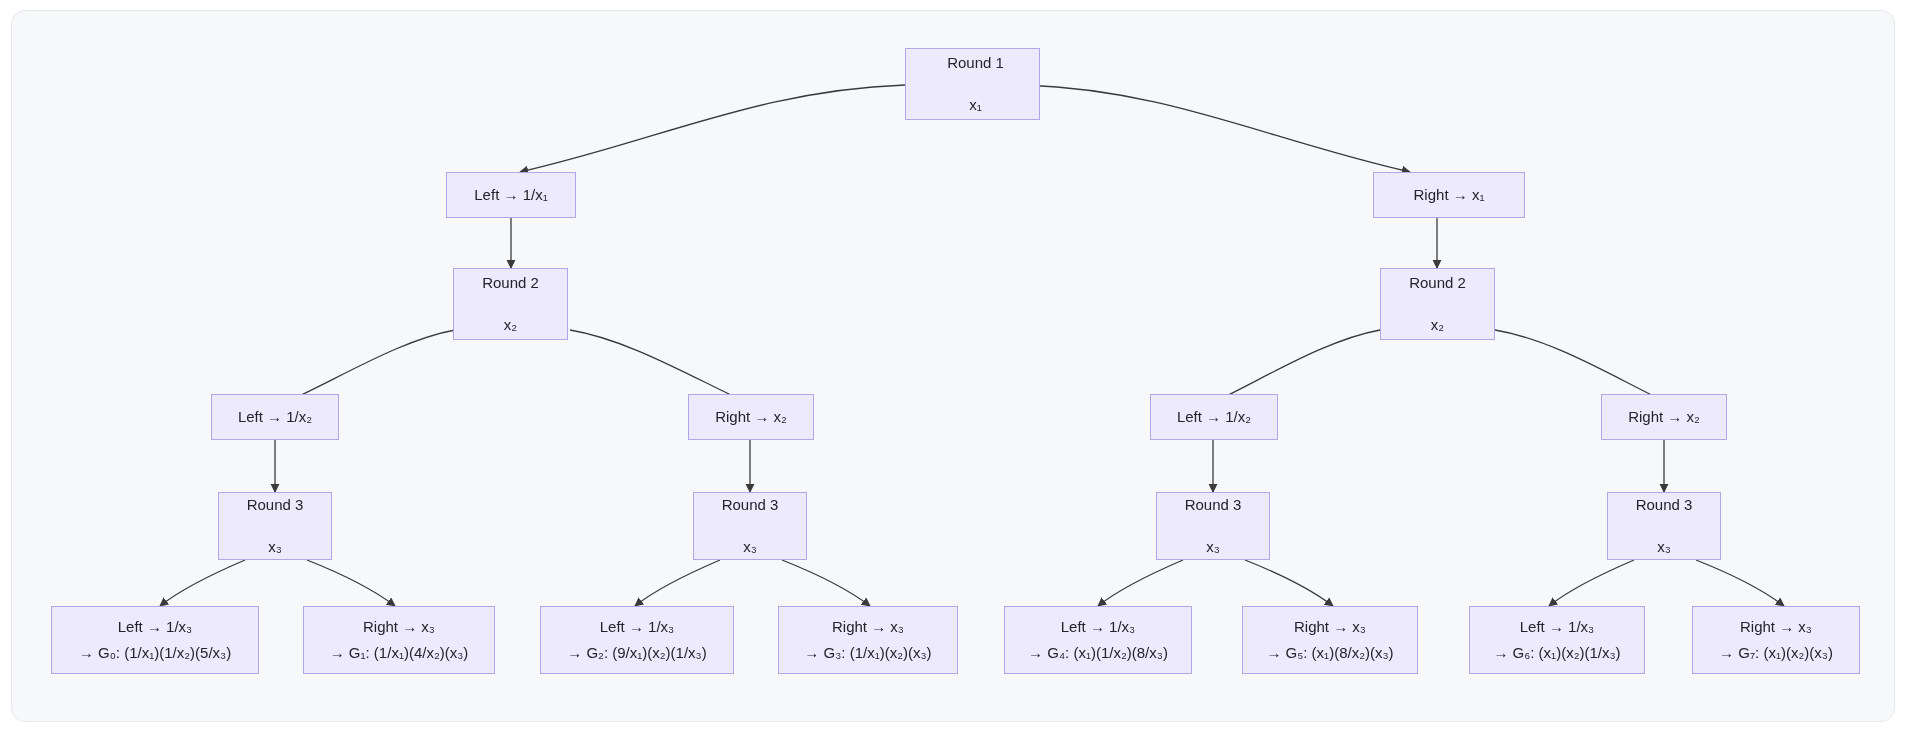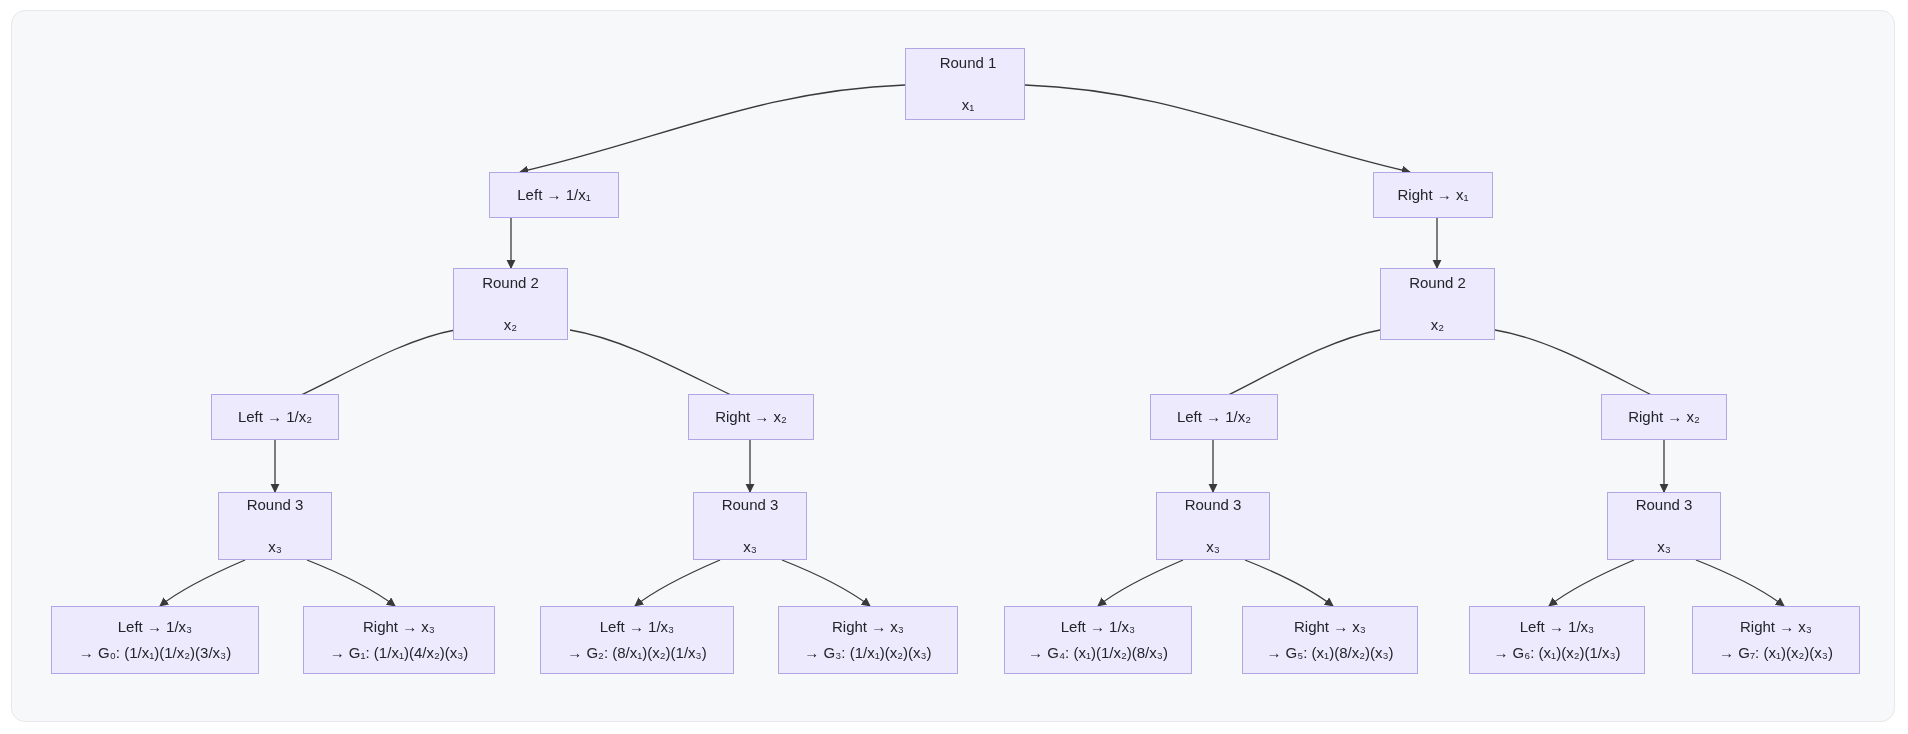--- a/index.html
+++ b/index.html
@@ -84,29 +84,29 @@
     <path d="M 307 560 C 345 575 374 590 395 606"></path>
     <path d="M 720 560 C 685 575 655 590 635 606"></path>
     <path d="M 782 560 C 820 575 849 590 870 606"></path>
     <path d="M 1183 560 C 1148 575 1118 590 1098 606"></path>
     <path d="M 1245 560 C 1283 575 1312 590 1333 606"></path>
     <path d="M 1634 560 C 1599 575 1569 590 1549 606"></path>
     <path d="M 1696 560 C 1734 575 1763 590 1784 606"></path>
   </g>
 </svg>
 
-<div class="node round" style="left:905px; top:48px; width:120px; height:72px;padding-left:6px;">
+<div class="node round" style="left:905px; top:48px; width:135px; height:72px;padding-left:6px;">
   <span class="line1">Round 1</span>
   <span class="line2">x₁</span>
 </div>
 
-<div class="node" style="left:446px; top:172px; width:130px; height:46px;margin-left:43px;">
+<div class="node" style="left:446px; top:172px; width:130px; height:46px;">
   <span>Left → 1/x₁</span>
 </div>
-<div class="node" style="left:1373px; top:172px; width:120px; height:46px;">
+<div class="node" style="left:1373px; top:172px; width:152px; height:46px;">
   <span>Right → x₁</span>
 </div>
 
 <div class="node round" style="left:453px; top:268px; width:115px; height:72px;">
   <span class="line1">Round 2</span>
   <span class="line2">x₂</span>
 </div>
 <div class="node round" style="left:1380px; top:268px; width:115px; height:72px;">
   <span class="line1">Round 2</span>
   <span class="line2">x₂</span>
@@ -137,29 +137,29 @@
   <span class="line1">Round 3</span>
   <span class="line2">x₃</span>
 </div>
 <div class="node round" style="left:1607px; top:492px; width:114px; height:68px;">
   <span class="line1">Round 3</span>
   <span class="line2">x₃</span>
 </div>
 
 <div class="node" style="left:51px; top:606px; width:208px; height:68px;">
   <span class="line1">Left → 1/x₃</span>
-  <span class="line2">→ G₀: (1/x₁)(1/x₂)(3/x₃)</span>
+  <span class="line2">→ G₀: (1/x₁)(1/x₂)(5/x₃)</span>
 </div>
 <div class="node" style="left:303px; top:606px; width:192px; height:68px;">
   <span class="line1">Right → x₃</span>
   <span class="line2">→ G₁: (1/x₁)(4/x₂)(x₃)</span>
 </div>
 <div class="node" style="left:540px; top:606px; width:194px; height:68px;">
   <span class="line1">Left → 1/x₃</span>
-  <span class="line2">→ G₂: (8/x₁)(x₂)(1/x₃)</span>
+  <span class="line2">→ G₂: (9/x₁)(x₂)(1/x₃)</span>
 </div>
 <div class="node" style="left:778px; top:606px; width:180px; height:68px;">
   <span class="line1">Right → x₃</span>
   <span class="line2">→ G₃: (1/x₁)(x₂)(x₃)</span>
 </div>
 <div class="node" style="left:1004px; top:606px; width:188px; height:68px;">
   <span class="line1">Left → 1/x₃</span>
   <span class="line2">→ G₄: (x₁)(1/x₂)(8/x₃)</span>
 </div>
 <div class="node" style="left:1242px; top:606px; width:176px; height:68px;">

